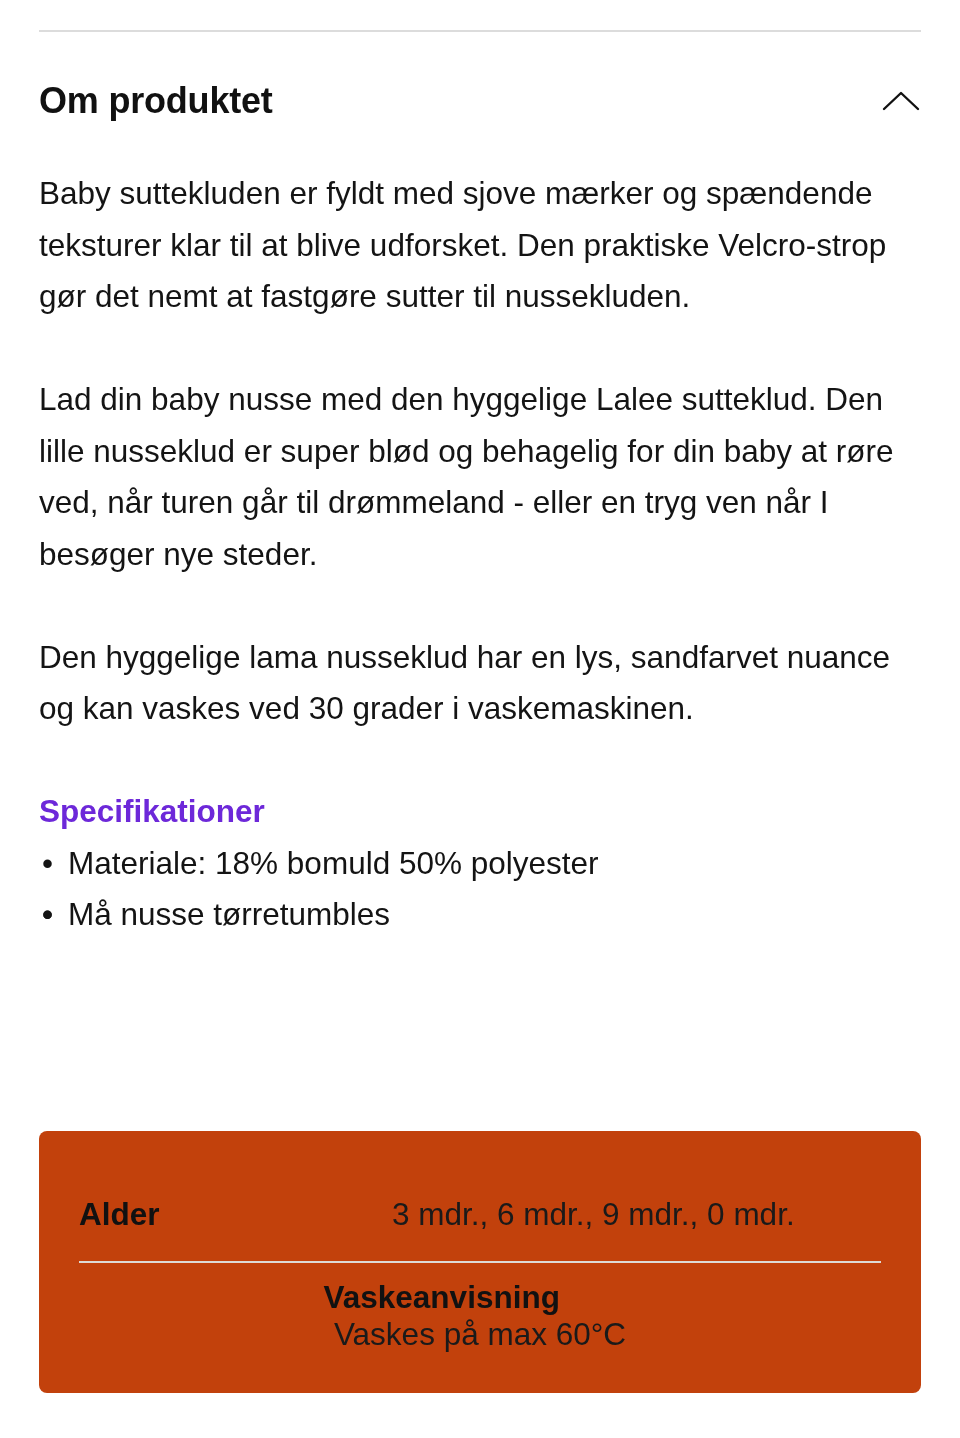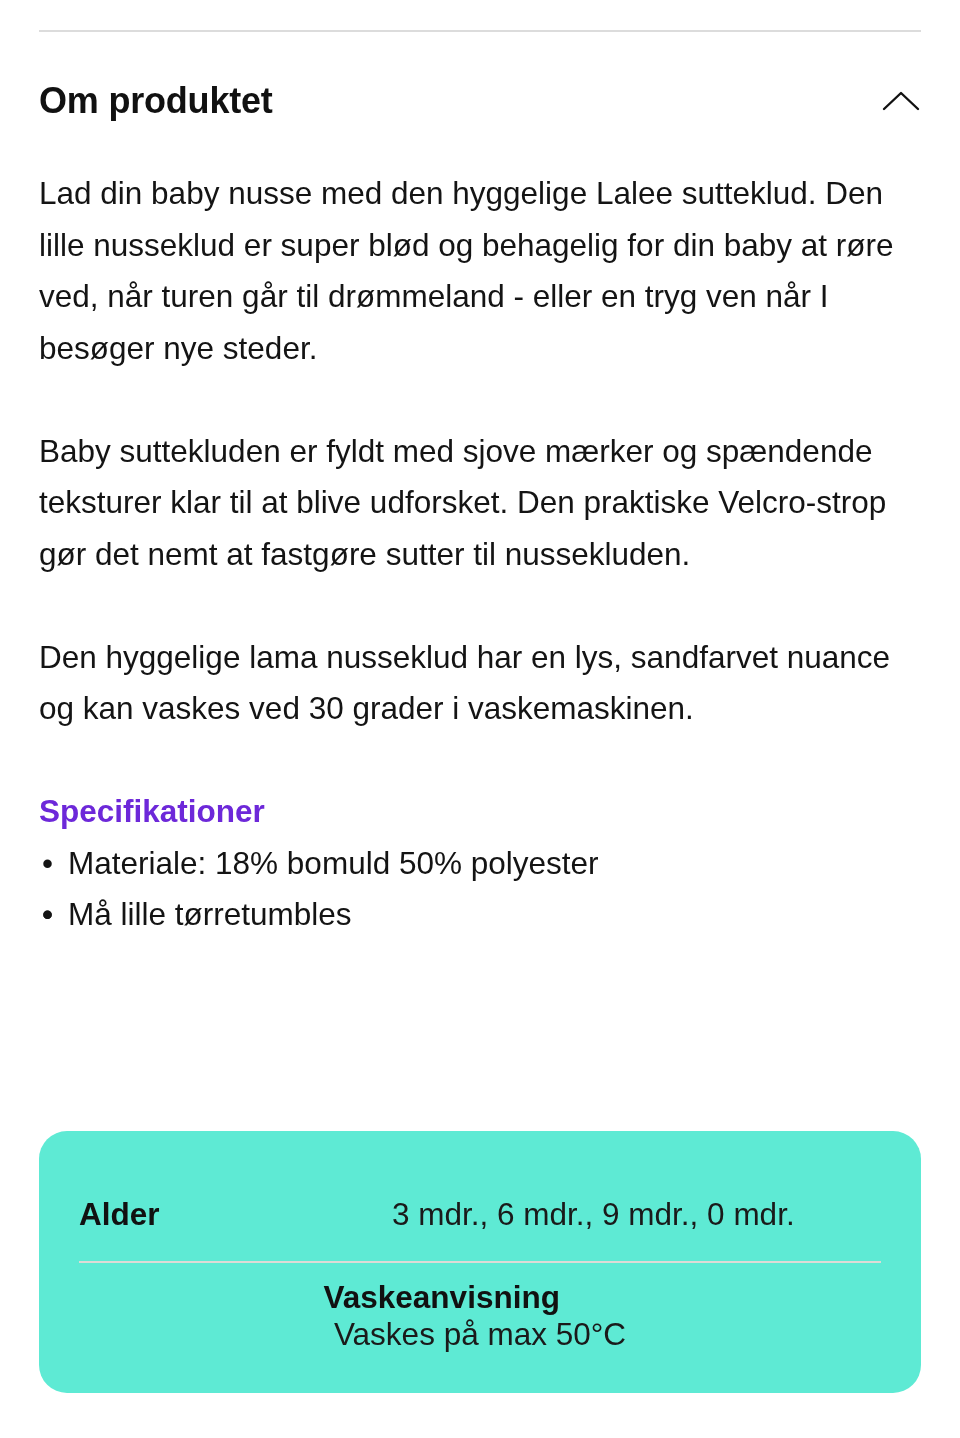--- a/index.html
+++ b/index.html
@@ -82,22 +82,22 @@
       position: absolute;
       left: 3px;
       top: 0;
     }
     .info-box {
       position: absolute;
       left: 39px;
       top: 1131px;
       width: 882px;
       height: 262px;
-      background: #5eead4;
-      border-radius: 28px;
+      background: #c2410c;
+      border-radius: 8px;
     }
     .info-row {
       position: absolute;
       left: 40px;
       width: 802px;
       display: flex;
       align-items: center;
       font-size: 31.5px;
     }
     .info-row.r1 { top: 56px; height: 54px; }
@@ -128,43 +128,43 @@
 <div class="accordion-header">
   <span class="accordion-title">Om produktet</span>
   <span class="chevron">
     <svg width="38" height="22" viewBox="0 0 38 22">
       <polyline points="2,19 19,3 36,19" fill="none" stroke="#111" stroke-width="2.4" stroke-linecap="round" stroke-linejoin="round"></polyline>
     </svg>
   </span>
 </div>
 
 <div class="content">
+  <p class="para">Baby suttekluden er fyldt med sjove mærker og spændende teksturer klar til at blive udforsket. Den praktiske Velcro-strop gør det nemt at fastgøre sutter til nussekluden.</p>
   <p class="para">Lad din baby nusse med den hyggelige Lalee sutteklud. Den lille nusseklud er super blød og behagelig for din baby at røre ved, når turen går til drømmeland - eller en tryg ven når I besøger nye steder.</p>
-  <p class="para">Baby suttekluden er fyldt med sjove mærker og spændende teksturer klar til at blive udforsket. Den praktiske Velcro-strop gør det nemt at fastgøre sutter til nussekluden.</p>
   <p class="para">Den hyggelige lama nusseklud har en lys, sandfarvet nuance og kan vaskes ved 30 grader i vaskemaskinen.</p>
 
   <h3 class="spec-title">Specifikationer</h3>
   <ul class="spec-list">
     <li>
       <span class="bullet">•</span>
       <span>Materiale: 18% bomuld 50% polyester</span>
     </li>
     <li>
       <span class="bullet">•</span>
     </li>
     <li>
       <span class="bullet">•</span>
-      <span>Må lille tørretumbles</span>
+      <span>Må nusse tørretumbles</span>
     </li>
   </ul>
 </div>
 
 <div class="info-box">
   <div class="info-row r1">
     <span class="info-label">Alder</span>
     <span class="info-value">3 mdr., 6 mdr., 9 mdr., 0 mdr.</span>
   </div>
   <div class="info-divider"></div>
   <div class="info-row r2">
     <span class="info-label">Vaskeanvisning</span>
-    <span class="info-value">Vaskes på max 50°C</span>
+    <span class="info-value">Vaskes på max 60°C</span>
   </div>
 </div>
 
 </body></html>

